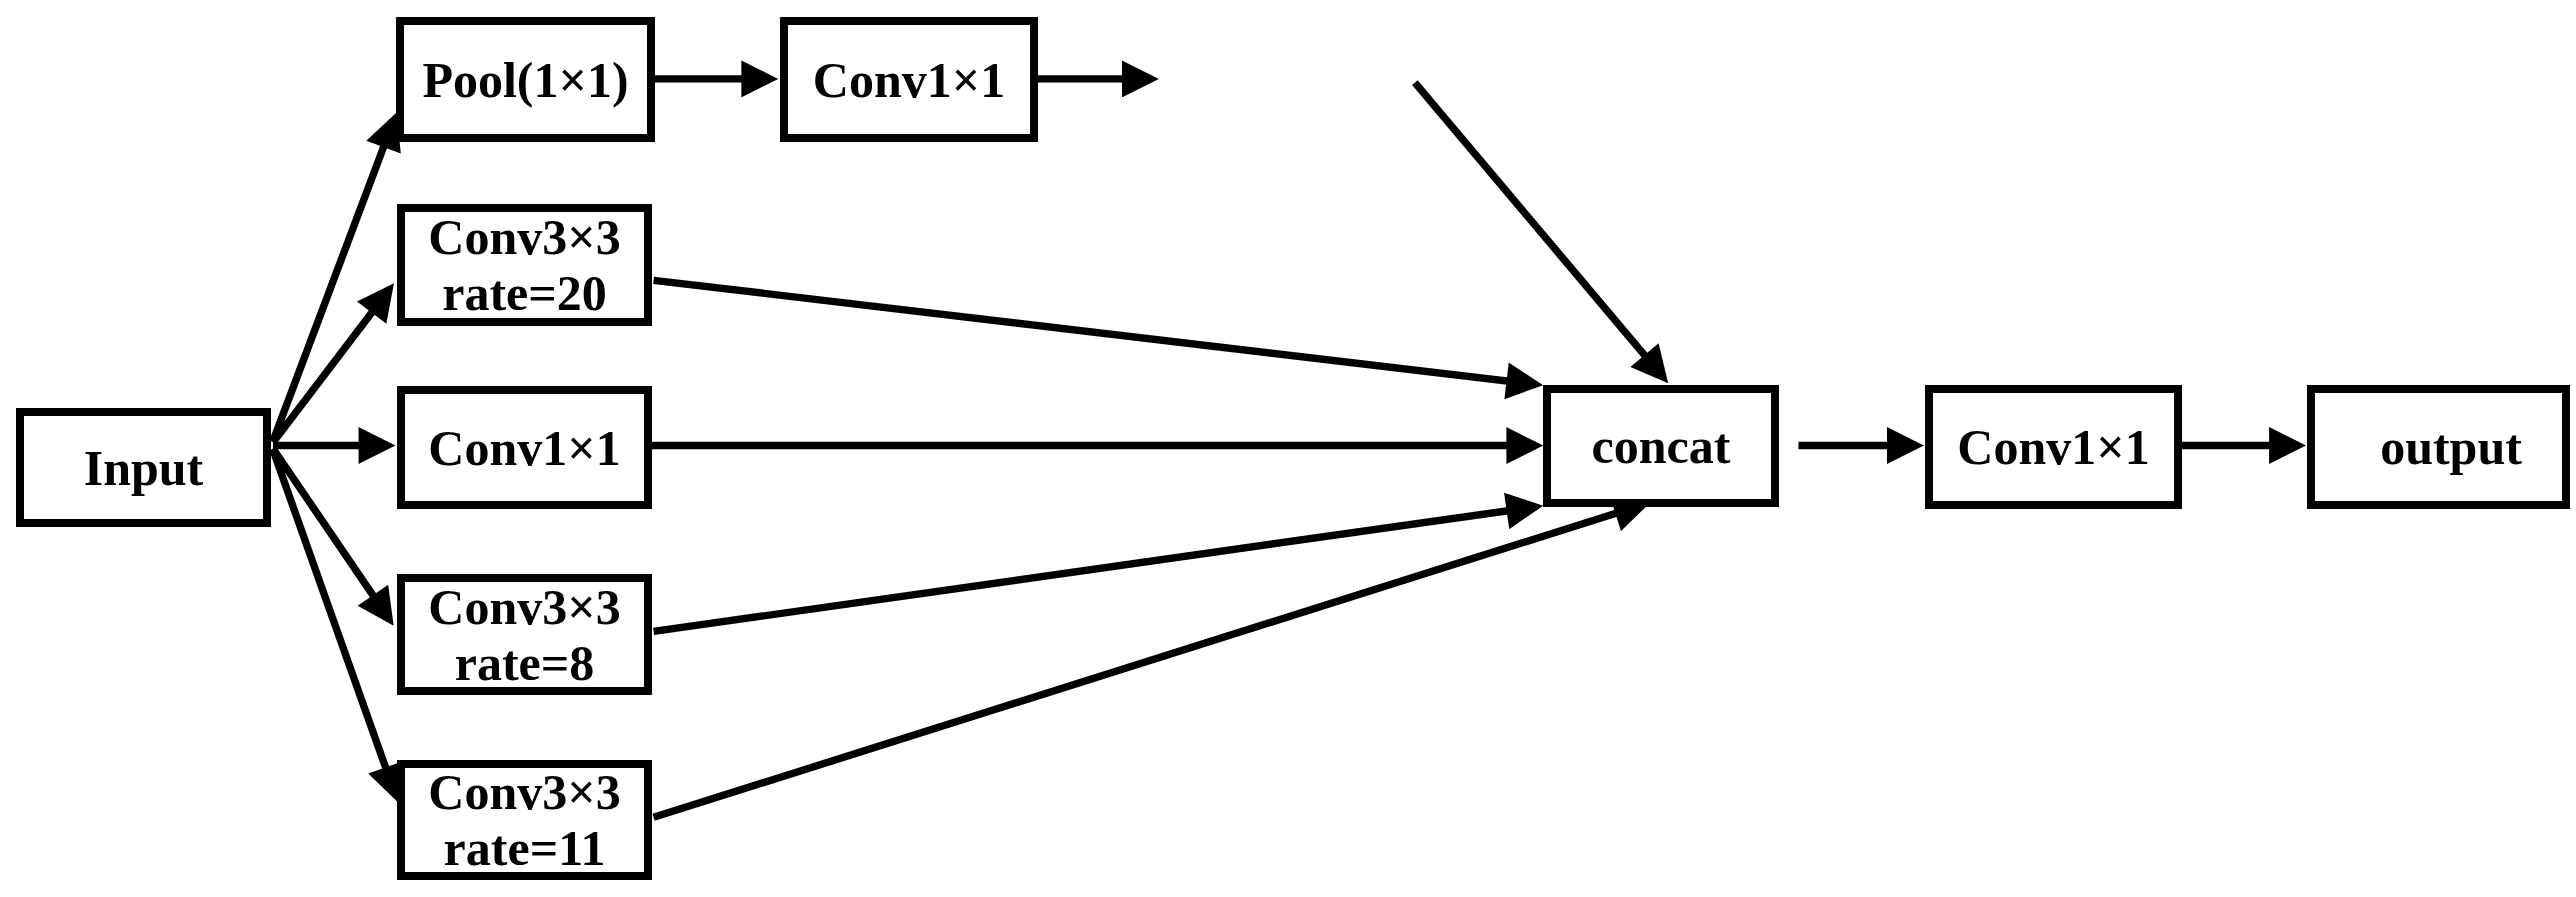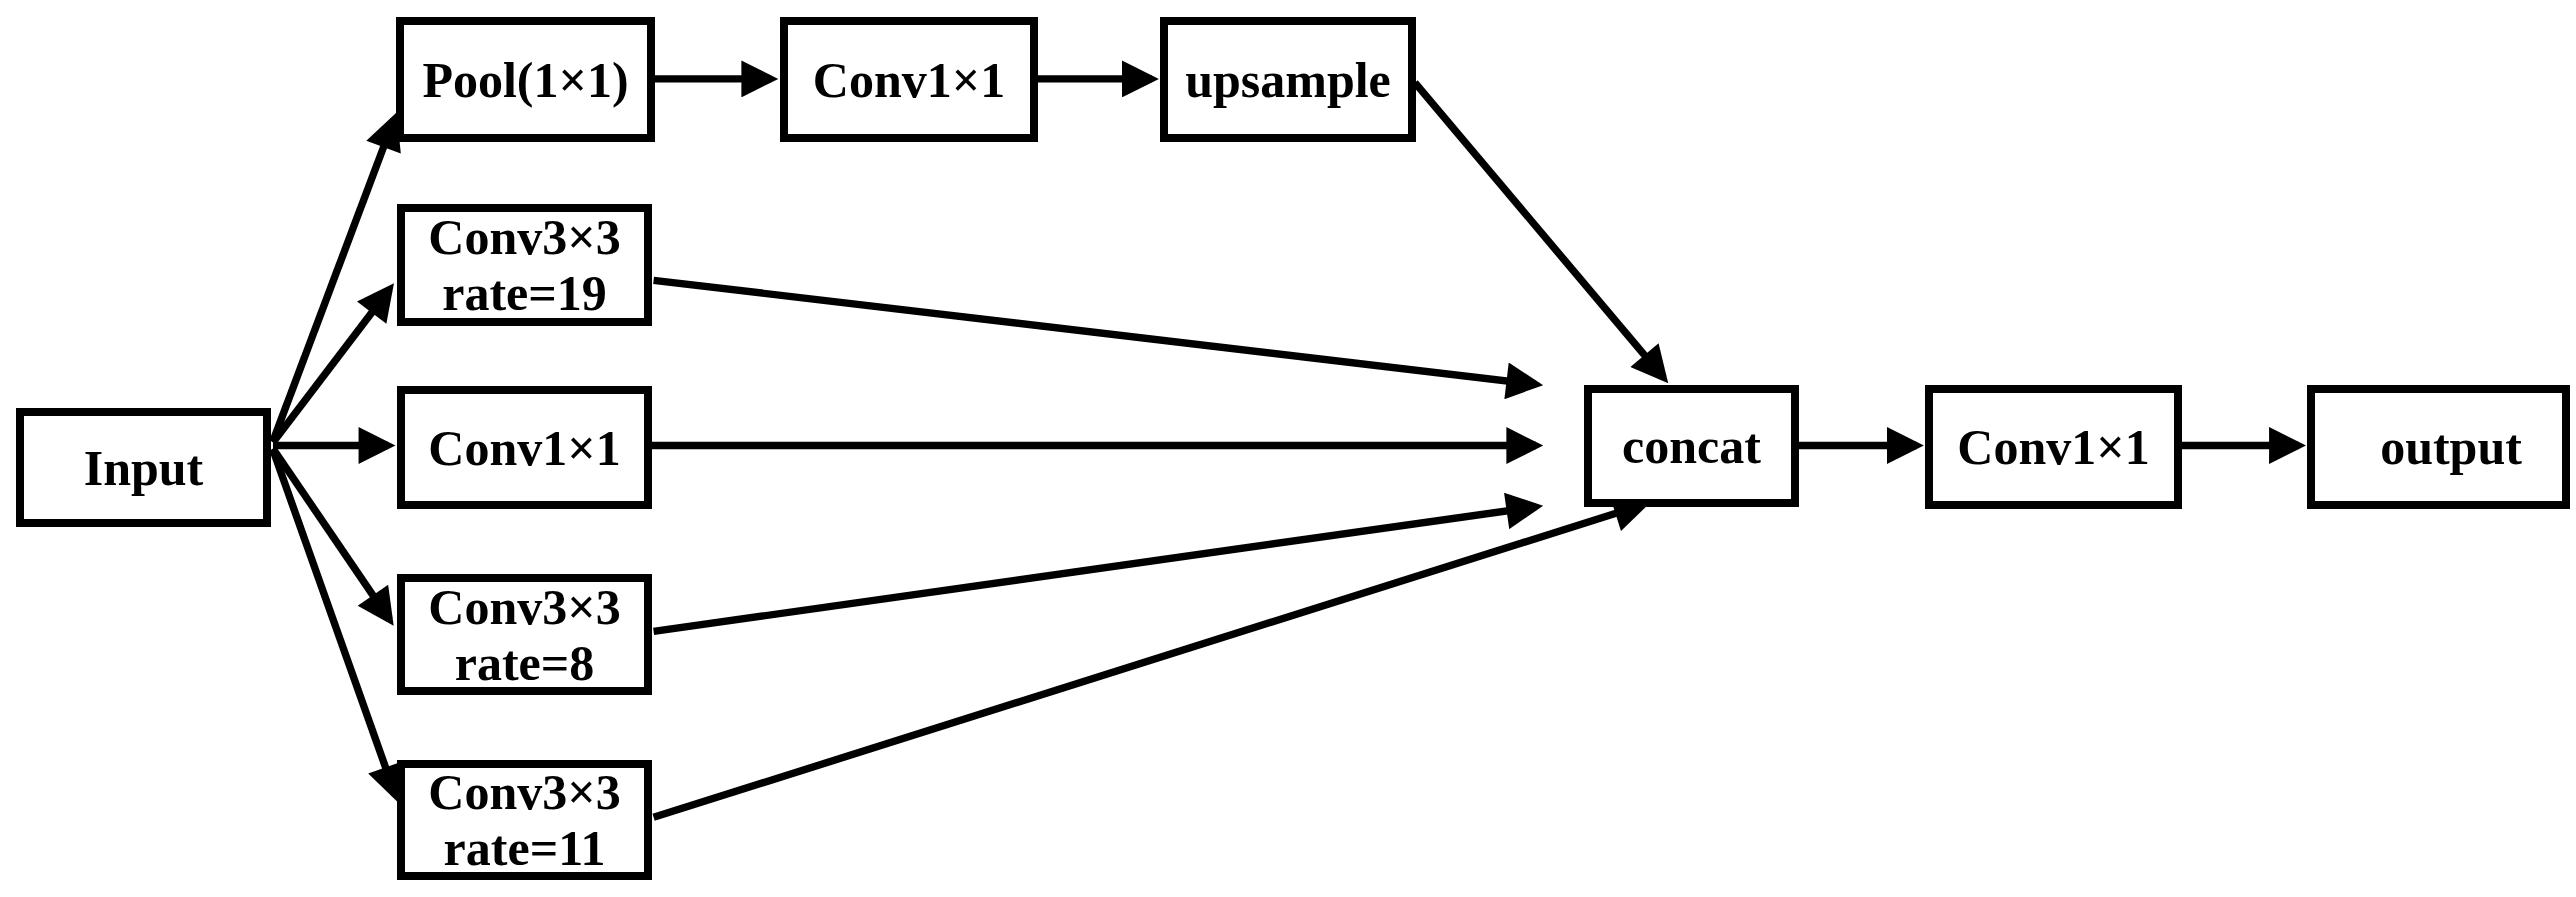--- a/index.html
+++ b/index.html
@@ -34,21 +34,21 @@
   }
   
   .n-input        { left:   16px; top:  408px; width: 255px; height: 119px; }
   .n-pool         { left:  396px; top:   17px; width: 259px; height: 125px; }
   .n-conv1-top    { left: 780px; top:   17px; width: 258px; height: 125px; }
   .n-upsample     { left: 1160px; top:   17px; width: 256px; height: 125px; }
   .n-rate18       { left:  397px; top:  204px; width: 255px; height: 122px; }
   .n-conv1-mid    { left:  397px; top:  386px; width: 255px; height: 123px; }
   .n-rate6        { left:  397px; top:  574px; width: 255px; height: 121px; }
   .n-rate12       { left:  397px; top: 760px; width: 255px; height: 120px; }
-  .n-concat       { left: 1584px; top:  385px; width: 215px; height: 122px; }
+  .n-concat       { left: 1543px; top:  385px; width: 236px; height: 122px; }
   .n-conv1-out    { left: 1925px; top:  385px; width: 257px; height: 124px; }
   .n-output       { left: 2307px; top:  385px; width: 263px; height: 124px; padding-left: 25px; }
   .edge { stroke: #000000; stroke-width: 10; }
 </style>
 </head>
 <body>
 
 <div id="canvas">
 
   <svg id="edges-layer" viewBox="0 0 3492 1216" xmlns="http://www.w3.org/2000/svg">
@@ -78,27 +78,24 @@
   </div>
 
   <div class="node n-pool">
     <span>Pool(1×1)</span>
   </div>
 
   <div class="node n-conv1-top">
     <span>Conv1×1</span>
   </div>
 
-  <div class="node n-upsample">
-    <span>upsample</span>
-  </div>
 
   <div class="node n-rate18">
     <span>Conv3×3</span>
-    <span>rate=19</span>
+    <span>rate=20</span>
   </div>
 
   <div class="node n-conv1-mid">
     <span>Conv1×1</span>
   </div>
 
   <div class="node n-rate6">
     <span>Conv3×3</span>
     <span>rate=8</span>
   </div>

